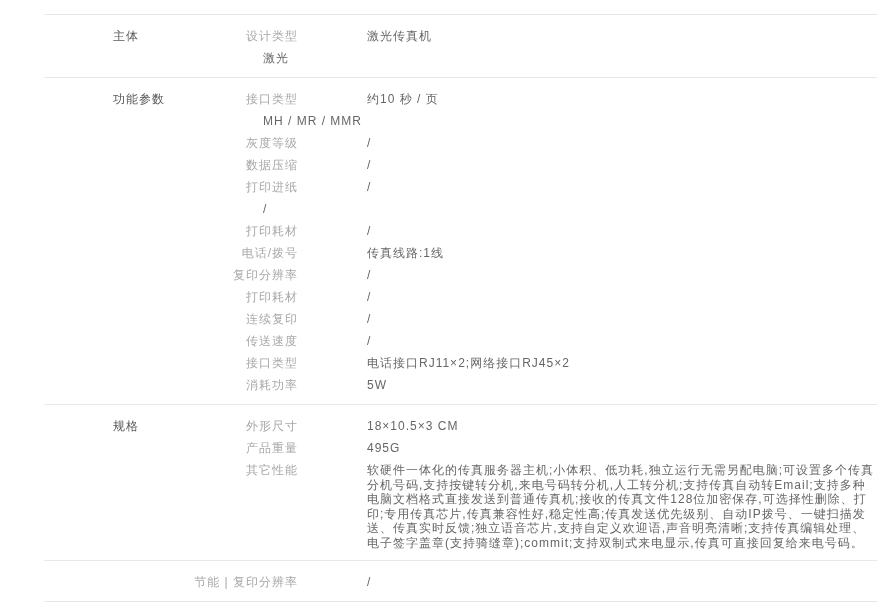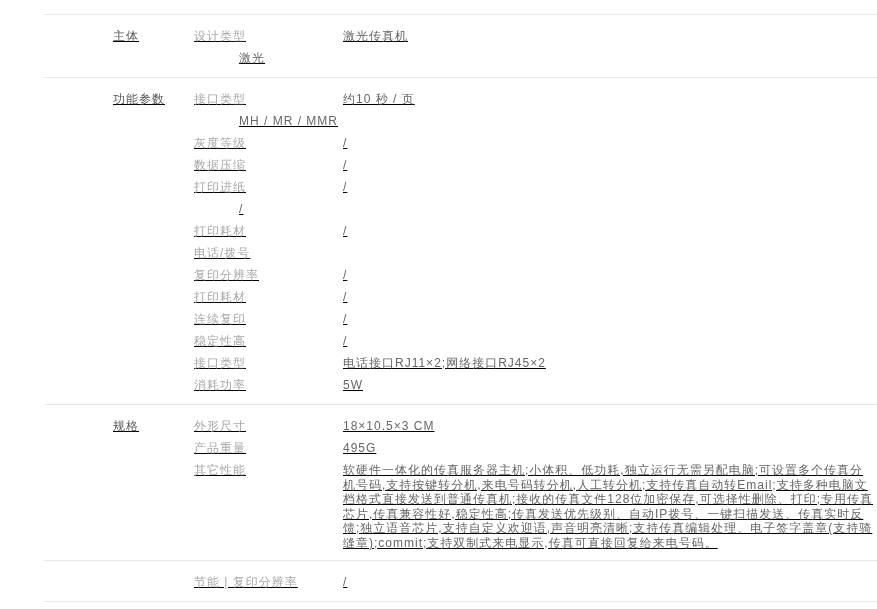--- a/index.html
+++ b/index.html
@@ -20,40 +20,40 @@
   .spec-table{
     margin-left:44px;
     margin-top:14px;
     width:833px;
   }
   .section{
     display:flex;
     border-top:1px solid var(--divider);
     padding:10px 0 8px 0;
     box-sizing:border-box;
-    text-decoration:underline;
   }
   .category{
     flex:0 0 150px;
     box-sizing:border-box;
     padding-left:69px;
     color:var(--cat-color);
     line-height:22px;
     white-space:nowrap;
   }
   .rows{flex:1;min-width:0;}
   .row{display:flex;}
   .label{
     flex:0 0 104px;
+    text-align:right;
     color:var(--label-color);
     line-height:22px;
     white-space:nowrap;
   }
   .value{
-    margin-left:45px;
+    margin-left:69px;
     width:531px;
     color:var(--value-color);
     line-height:22px;
   }
   .row.long .value{
     line-height:14.5px;
     padding-top:4px;
     padding-bottom:2px;
   }
 </style>
@@ -97,35 +97,36 @@
         </div>
         <div class="row">
           <div class="value">/</div>
         </div>
         <div class="row">
           <div class="label">打印耗材</div>
           <div class="value">/</div>
         </div>
         <div class="row">
           <div class="label">电话/拨号</div>
+          <div class="value">传真线路:1线</div>
         </div>
         <div class="row">
           <div class="label">复印分辨率</div>
           <div class="value">/</div>
         </div>
         <div class="row">
           <div class="label">打印耗材</div>
           <div class="value">/</div>
         </div>
         <div class="row">
           <div class="label">连续复印</div>
           <div class="value">/</div>
         </div>
         <div class="row">
-          <div class="label">稳定性高</div>
+          <div class="label">传送速度</div>
           <div class="value">/</div>
         </div>
         <div class="row">
           <div class="label">接口类型</div>
           <div class="value">电话接口RJ11×2;网络接口RJ45×2</div>
         </div>
         <div class="row">
           <div class="label">消耗功率</div>
           <div class="value">5W</div>
         </div>

